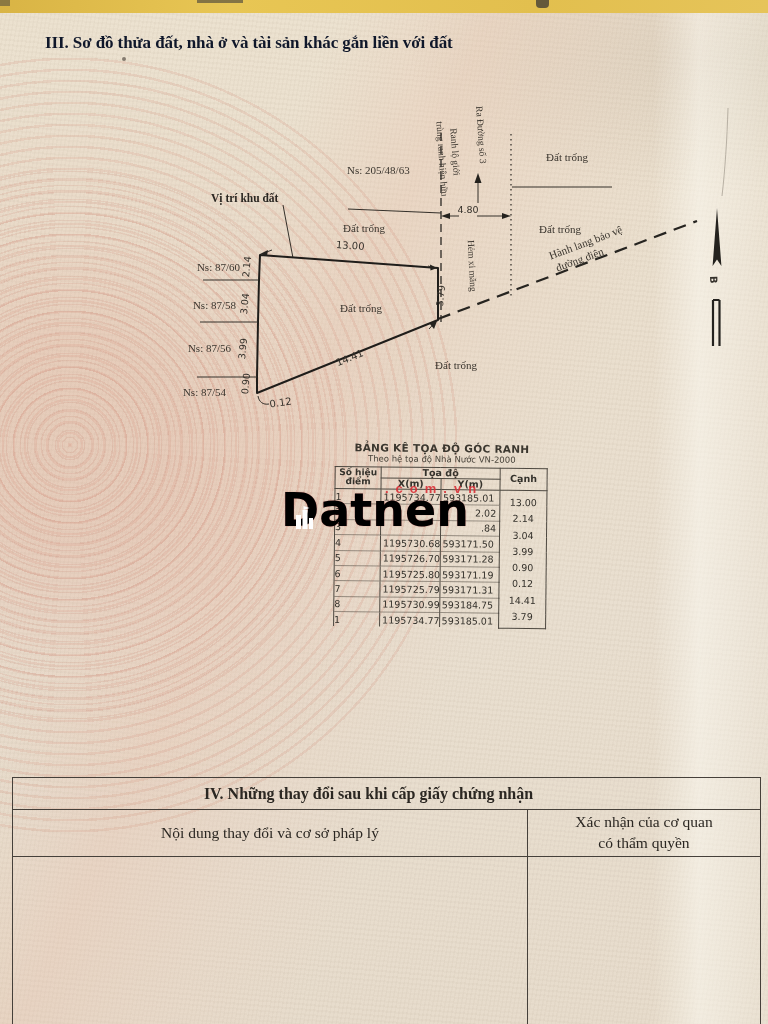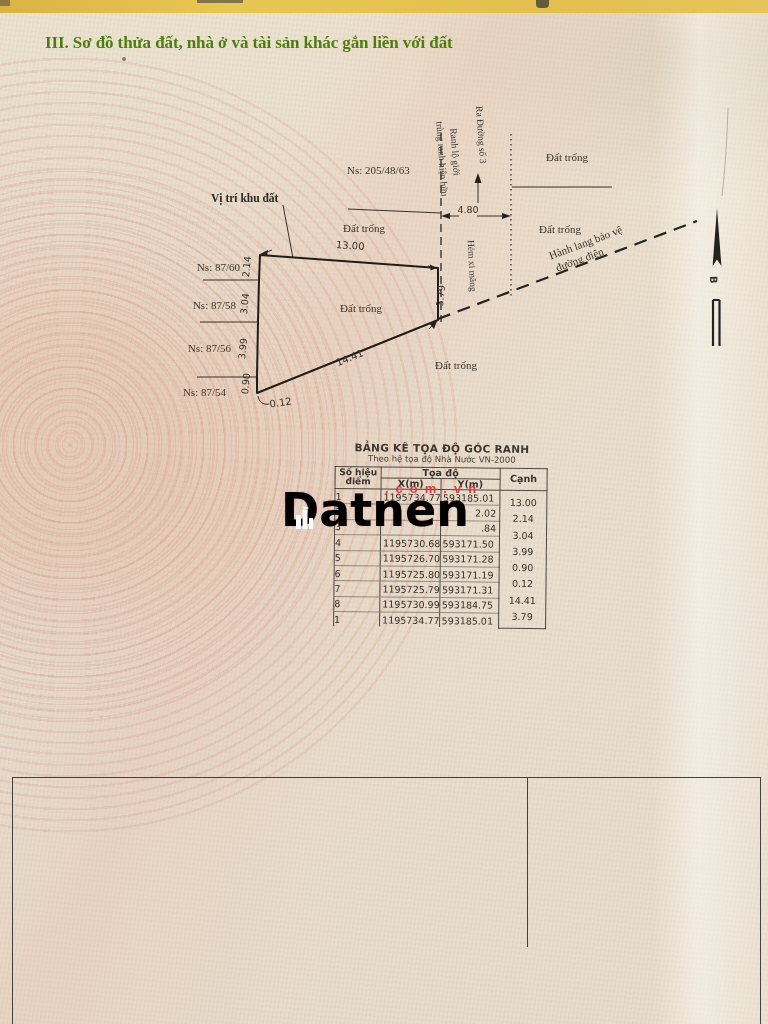--- a/index.html
+++ b/index.html
@@ -28,21 +28,21 @@
     background:repeating-radial-gradient(circle, rgba(190,110,92,0.13) 0 1.5px, rgba(0,0,0,0) 1.5px 7px);
     pointer-events:none;
   }
   .top-strip{left:0;top:0;width:768px;height:13px;
     background:linear-gradient(90deg,#d9b445,#e8c654 30%,#e2bf4e 70%,#e6c45a);}
   .mark1{left:197px;top:0;width:46px;height:3px;background:#6a5f41;opacity:.8;}
   .mark2{left:536px;top:0;width:13px;height:8px;background:#4e4637;border-radius:0 0 4px 4px;opacity:.85;}
   .corner-dark{left:0;top:0;width:10px;height:6px;background:#57503f;opacity:.6;}
   .title-dot{left:122px;top:57px;width:4px;height:4px;border-radius:50%;background:#6b6257;opacity:.8;}
 
-  .sec3-title{left:45px;top:33px;width:640px;font-size:17px;font-weight:bold;color:#4d7c0f;letter-spacing:-0.1px;}
+  .sec3-title{left:45px;top:33px;width:640px;font-size:17px;font-weight:bold;color:#0f172a;letter-spacing:-0.1px;}
 
   svg.diagram{left:0;top:70px;width:768px;height:360px;}
   svg .ln{stroke:#34302a;stroke-width:1;fill:none;}
   svg .plot{stroke:#1f1d1a;stroke-width:2;fill:none;stroke-linejoin:round;}
   svg .dash{stroke:#2c2924;stroke-width:1.3;fill:none;stroke-dasharray:8 5;}
   svg .dot{stroke:#2c2924;stroke-width:1.2;fill:none;stroke-dasharray:1.6 3.4;}
   svg .diag{stroke:#262420;stroke-width:2.2;fill:none;stroke-dasharray:13 8;}
   svg .faint{stroke:#a9a296;stroke-width:0.8;fill:none;}
   svg text{fill:#3a352e;font-family:"Liberation Serif","DejaVu Serif",serif;}
   svg .t11{font-size:11px;}
@@ -244,17 +244,25 @@
 </div>
 
 <div class="abs wm-domain">.com.vn</div>
 <div class="abs wm-brand">Datnen</div>
 <svg class="abs wm-building" width="22" height="26" viewBox="0 0 22 26">
   <path fill="#ffffff" d="M3 24 V10 h5 V24 Z M9.5 24 V5 h5 V24 Z M16 24 V13 h4 V24 Z"></path>
   <path fill="#ffffff" d="M10.5 1 l6 2 -6 2 Z"></path>
 </svg>
 
 <div class="abs sec4">
+  <div class="sec4-title">IV. Những thay đổi sau khi cấp giấy chứng nhận</div>
+  <div class="sec4-head">
+    <div class="sec4-left">Nội dung thay đổi và cơ sở pháp lý</div>
+    <div class="sec4-right">
+      <span>Xác nhận của cơ quan</span>
+      <span>có thẩm quyền</span>
+    </div>
+  </div>
   <div class="sec4-body">
     <div class="sec4-left"></div>
     <div class="sec4-right"></div>
   </div>
 </div>
 
 </body></html>

